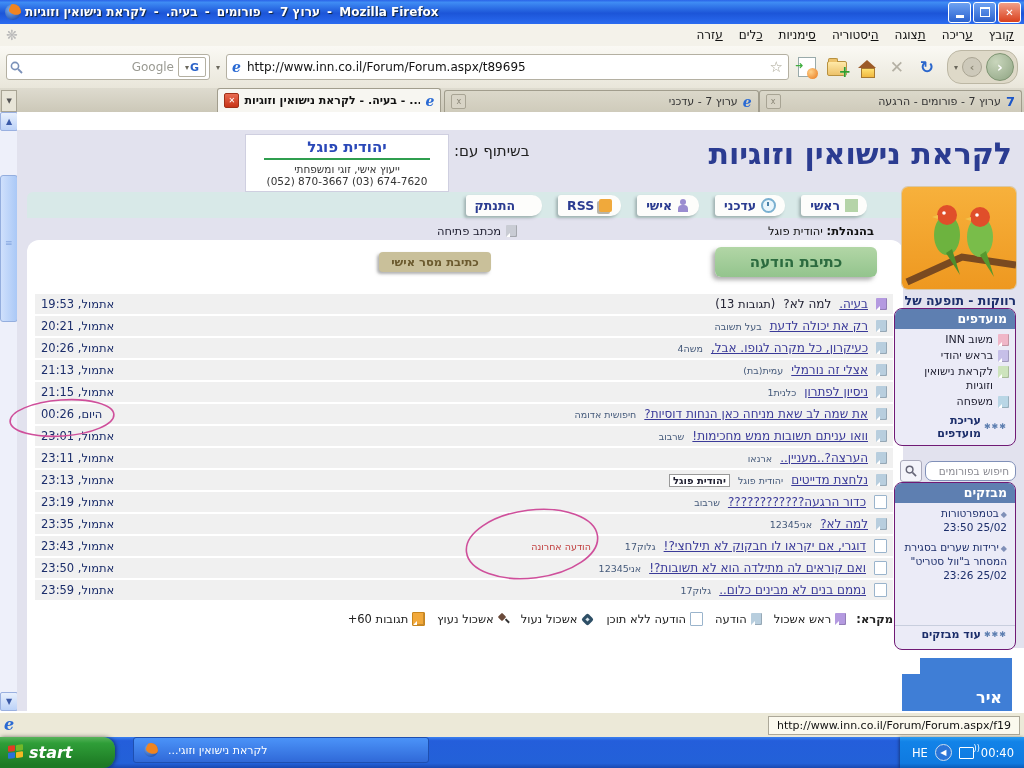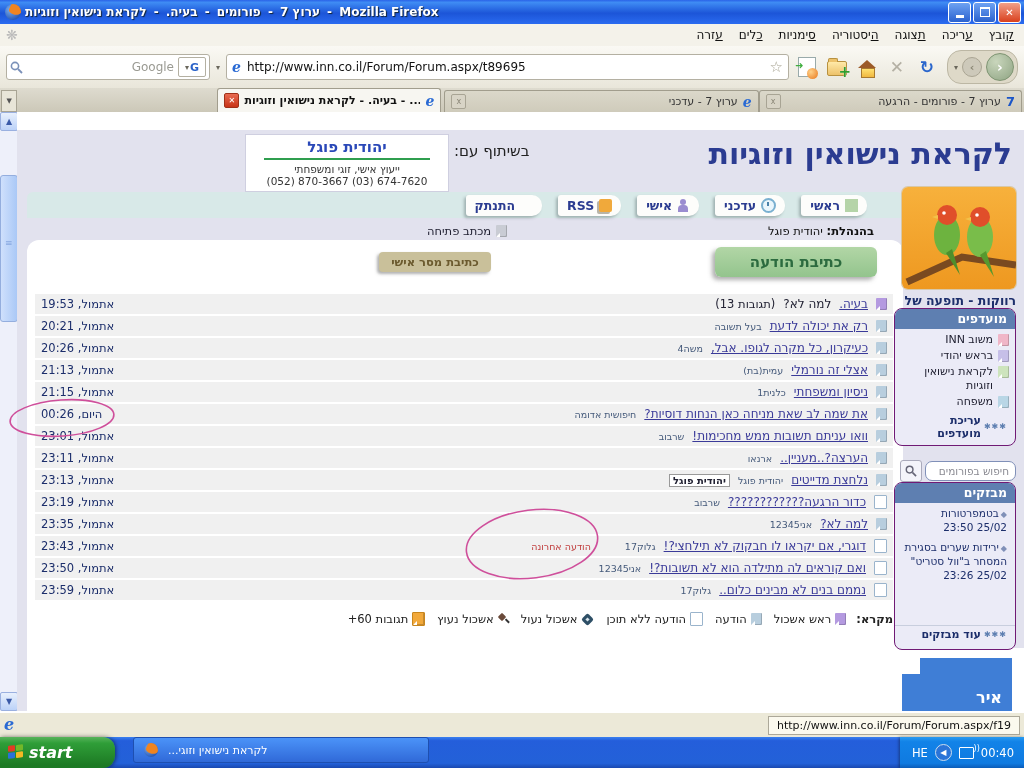--- a/index.html
+++ b/index.html
@@ -115,21 +115,21 @@
   .i-note-green{background:#b5d4a8;}
   .i-clock{border-radius:50%;border:2px solid #7ab0d0;background:#eaf6fc;width:11px;height:11px;}
   .i-clock:after{content:"";position:absolute;left:4px;top:2px;width:1.5px;height:4px;background:#4a82aa;}
   .i-person{background:none;}
   .i-person:before{content:"";position:absolute;left:3px;top:0;width:6px;height:6px;border-radius:50%;background:#9a8cd0;}
   .i-person:after{content:"";position:absolute;left:1px;top:6px;width:10px;height:7px;border-radius:4px 4px 0 0;background:#9a8cd0;}
   .i-rss{background:#f0a93b;border-radius:2px;box-shadow:-2px 2px 0 #b8b4a8;}
   .i-undo{color:#e05a5a;font-size:15px;font-weight:bold;line-height:13px;text-align:center;}
   .manageline{position:absolute;right:150px;top:94px;direction:rtl;font-size:11.5px;color:#111;}
   .manageline b{font-weight:bold;}
-  .openletter{position:absolute;left:410px;top:94px;direction:rtl;display:flex;align-items:center;gap:5px;
+  .openletter{position:absolute;left:420px;top:94px;direction:rtl;display:flex;align-items:center;gap:5px;
     font-size:11.5px;color:#223;}
   .panel{position:absolute;left:10px;top:110px;width:876px;height:471px;background:#fff;border-radius:12px 12px 0 0;}
   .btn-write{position:absolute;right:26px;top:7px;width:162px;height:30px;border-radius:6px;
     background:linear-gradient(180deg,#b2d6a6,#93c48d);box-shadow:-3px 3px 4px rgba(100,100,100,.5);
     display:flex;align-items:center;justify-content:center;color:#2c6b3f;font-weight:bold;font-size:15px;direction:rtl;}
   .btn-private{position:absolute;left:352px;top:12px;width:112px;height:20px;border-radius:4px;
     background:#c9c09a;box-shadow:-2px 2px 3px rgba(100,100,100,.5);
     display:flex;align-items:center;justify-content:center;color:#6b5a2e;font-weight:bold;font-size:11.5px;direction:rtl;}
   .rows{position:absolute;left:8px;right:10px;top:54px;}
   .trow{direction:rtl;display:flex;align-items:center;gap:8px;background:#f0f0f0;height:20px;
@@ -425,21 +425,21 @@
               <div class="trow">
                 <span class="note i-msg"></span>
                 <a href="#">אצלי זה נורמלי</a>
 
                 <span class="author">עמית(בת)</span>
 
                 <span class="time">אתמול, 21:13</span>
               </div>
               <div class="trow">
                 <span class="note i-msg"></span>
-                <a href="#">ניסיון ומשפחתי</a>
+                <a href="#">ניסיון לפתרון</a>
 
                 <span class="author">כלנית1</span>
 
                 <span class="time">אתמול, 21:15</span>
               </div>
               <div class="trow">
                 <span class="note i-msg"></span>
                 <a href="#">את שמה לב שאת מניחה כאן הנחות דוסיות?</a>
 
                 <span class="author">חיפושית אדומה</span>

